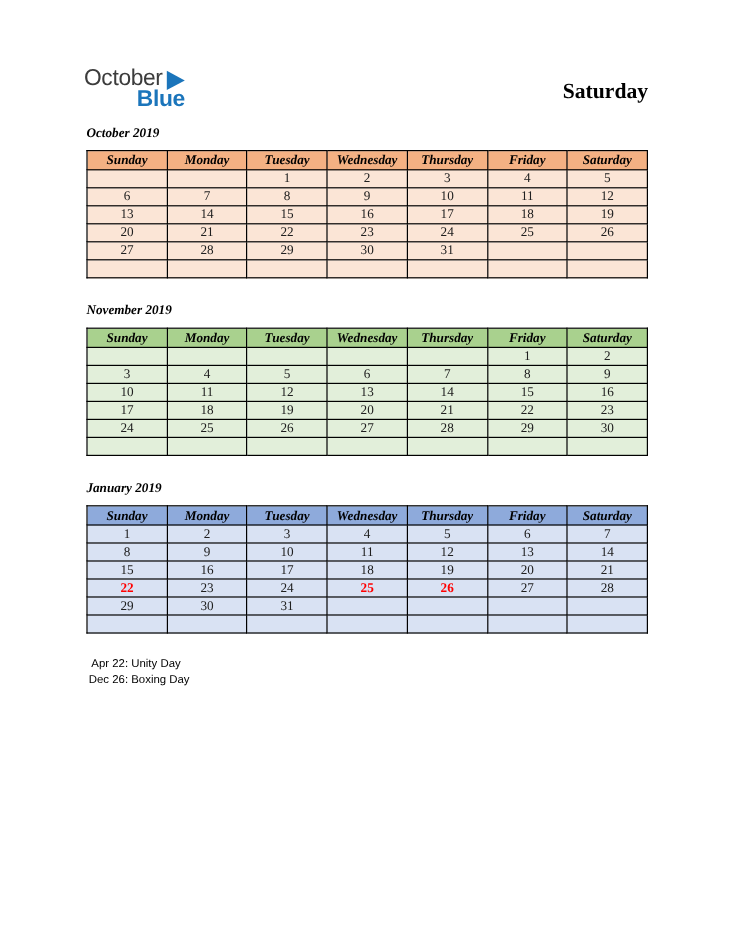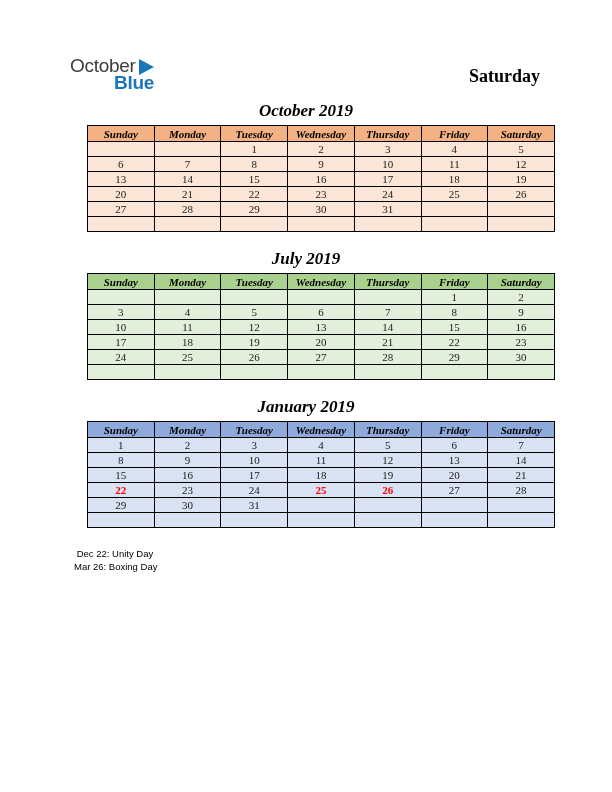--- a/index.html
+++ b/index.html
@@ -27,24 +27,24 @@
   .country {
     position: absolute; right: 72px; top: 66px;
     font-size: 18px; font-weight: bold; color: #000;
     font-family: "Liberation Serif", serif;
   }
 
   
   .months { position: absolute; left: 72px; top: 103px; width: 468px; }
   .month-block { margin-bottom: 19px; }
   .month-title {
-    text-align: center; font-size: 17px; font-weight: bold; font-style: italic;
+    text-align: left; font-size: 11px; font-weight: bold; font-style: italic;
     color: #000; margin-bottom: 6px; line-height: 16px;
   }
-  table.cal { width: 100%; border-collapse: collapse; table-layout: fixed; margin-left: 15px; }
+  table.cal { width: 100%; border-collapse: collapse; table-layout: fixed; }
   table.cal th, table.cal td {
     border: 1px solid #000;
     text-align: center; vertical-align: middle;
     font-size: 11px; padding: 0; height: 15px;
     color: #202020;
   }
   table.cal th { font-weight: bold; font-style: italic; height: 16px; color: #000; }
   table.cal td.holiday { font-weight: bold; }
 
   
@@ -133,21 +133,21 @@
               <td style="background: rgb(251, 229, 214);"></td>
               <td style="background: rgb(251, 229, 214);"></td>
               <td style="background: rgb(251, 229, 214);"></td>
               <td style="background: rgb(251, 229, 214);"></td>
               <td style="background: rgb(251, 229, 214);"></td>
             </tr>
           </tbody>
         </table>
       </div>
       <div class="month-block">
-        <div class="month-title">July 2019</div>
+        <div class="month-title">November 2019</div>
         <table class="cal">
           <thead>
             <tr>
               <th style="background: rgb(169, 209, 142);">Sunday</th>
               <th style="background: rgb(169, 209, 142);">Monday</th>
               <th style="background: rgb(169, 209, 142);">Tuesday</th>
               <th style="background: rgb(169, 209, 142);">Wednesday</th>
               <th style="background: rgb(169, 209, 142);">Thursday</th>
               <th style="background: rgb(169, 209, 142);">Friday</th>
               <th style="background: rgb(169, 209, 142);">Saturday</th>
@@ -277,18 +277,18 @@
               <td style="background: rgb(217, 226, 243);"></td>
               <td style="background: rgb(217, 226, 243);"></td>
               <td style="background: rgb(217, 226, 243);"></td>
               <td style="background: rgb(217, 226, 243);"></td>
               <td style="background: rgb(217, 226, 243);"></td>
             </tr>
           </tbody>
         </table>
       </div>
       <div class="notes">
-        <div class="note-line"> Dec 22: Unity Day</div>
-        <div class="note-line">Mar 26: Boxing Day</div>
+        <div class="note-line"> Apr 22: Unity Day</div>
+        <div class="note-line">Dec 26: Boxing Day</div>
       </div>
     </div>
 
 </div>
 
 </body></html>

